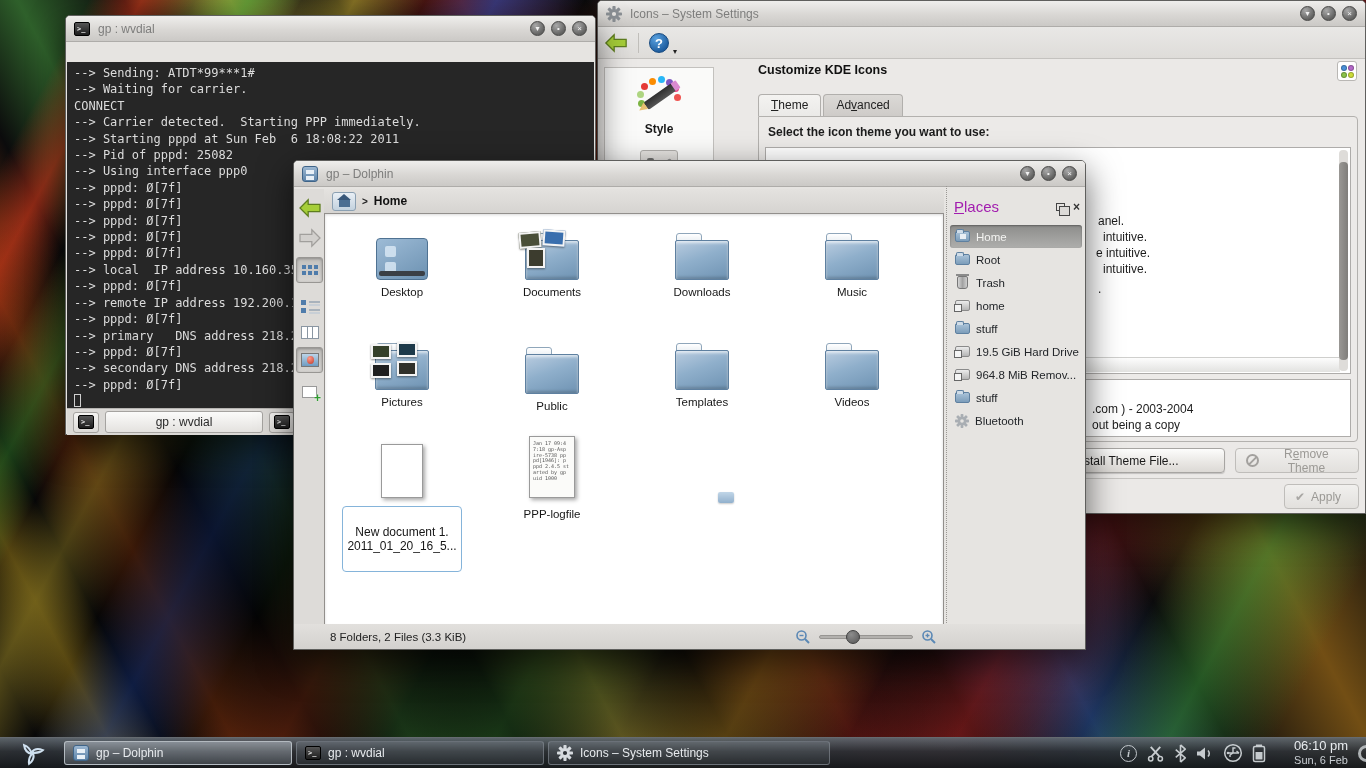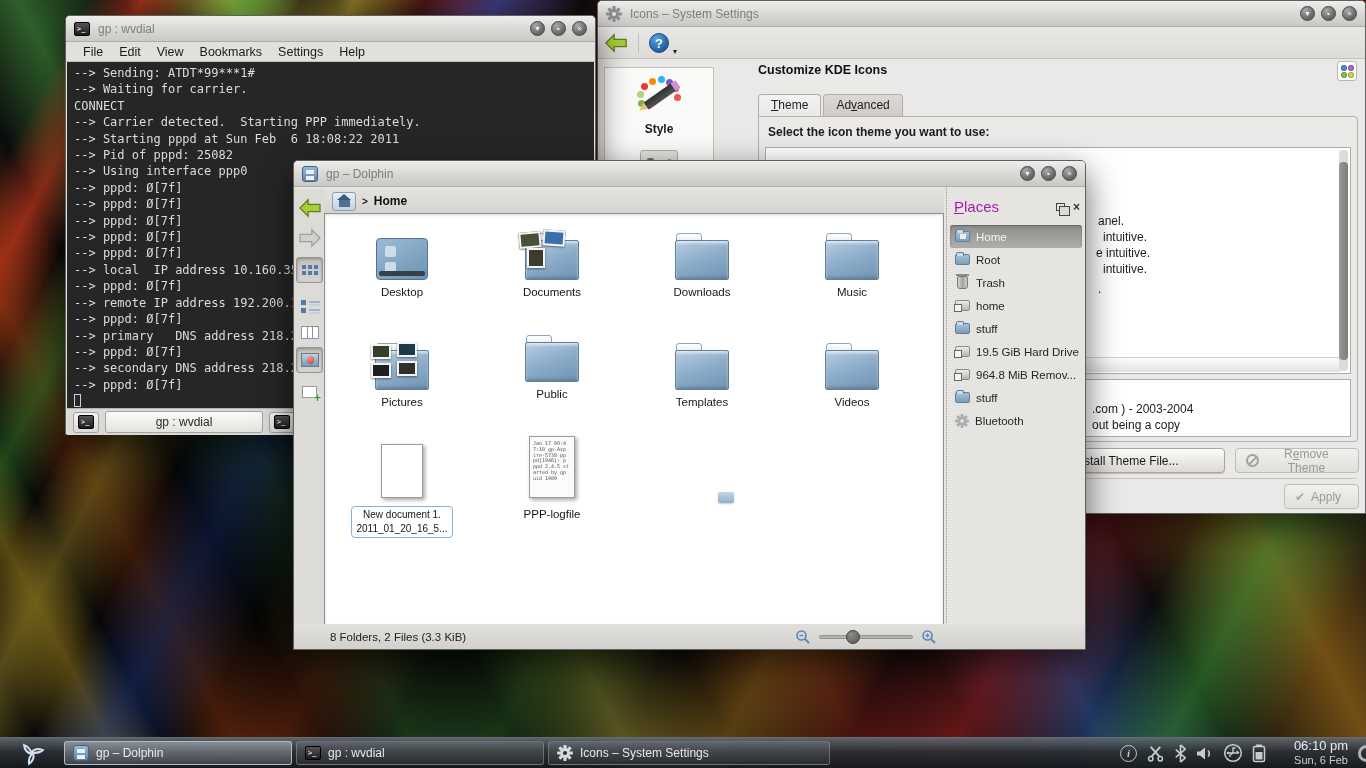--- a/index.html
+++ b/index.html
@@ -160,21 +160,21 @@
   .desktop48::before { content:""; position:absolute; left:8px; top:7px; width:11px; height:11px;
       background:rgba(215,230,243,.85); border-radius:2px; box-shadow:0 16px 0 rgba(215,230,243,.85); }
   .desktop48::after { content:""; position:absolute; left:2px; right:2px; bottom:3px; height:5px;
       background:#3a3f45; border-radius:2px; }
   .photo { position:absolute; width:22px; height:16px; border:2px solid #f4f4f4; box-shadow:0 1px 2px rgba(0,0,0,.45); }
   .page { width:42px; height:54px; background:#fff; border:1px solid #9a9a9a; box-shadow:2px 2px 4px rgba(0,0,0,.35); }
   .page.preview { width:46px; height:62px; padding:4px 3px 0; text-align:left;
       font:5px/5.8px "DejaVu Sans Mono",monospace; color:#555; background:#fbfbf9; overflow:hidden; }
   .page.preview span { display:block; }
   .sel-label { display:inline-block; border:1px solid #85b4da; border-radius:4px; background:#fff;
-      padding:1px 4px; font-size:10px; color:#161616; line-height:14px; }
+      padding:18px 4px; font-size:12px; color:#161616; line-height:14px; }
   #places { position:absolute; left:652px; top:25px; width:139px; bottom:0; border-left:1px dotted #9a9894; padding:2px 3px; }
   #places-title { font-size:15px; color:#a21caf; padding:10px 4px; }
   #places-title::first-letter { text-decoration:underline; }
   .pl-head { display:flex; align-items:center; }
   .float-ic { position:relative; width:9px; height:8px; border:1px solid #444; margin-left:auto; margin-right:8px; }
   .float-ic::before { content:""; position:absolute; left:2px; top:2px; width:9px; height:8px; border:1px solid #444; background:#dcdad7; }
   .pl-close { font:bold 12px/12px "Liberation Sans",sans-serif; color:#333; margin-right:2px; }
   .pl-item { display:flex; align-items:center; gap:6px; height:23px; padding:0 5px; font-size:11.5px; color:#23262a; }
   .pl-item.selected { border-radius:3px; background:linear-gradient(#8d8d8b,#aeaeac); color:#f4f4f2;
       box-shadow:inset 0 1px 2px rgba(0,0,0,.35); }
@@ -316,28 +316,20 @@
   <div class="win" id="konsole">
     <div class="titlebar">
       <span class="ic-konsole"></span>
       <span>gp : wvdial</span>
       <span class="winbtns">
         <span class="winbtn">▾</span>
         <span class="winbtn">•</span>
         <span class="winbtn">×</span>
       </span>
     </div>
-    <div class="menubar">
-      <span>File</span>
-      <span>Edit</span>
-      <span>View</span>
-      <span>Bookmarks</span>
-      <span>Settings</span>
-      <span>Help</span>
-    </div>
     <div id="term">
       <div>--&gt; Sending: ATDT*99***1#</div>
       <div>--&gt; Waiting for carrier.</div>
       <div>CONNECT</div>
       <div>--&gt; Carrier detected.  Starting PPP immediately.</div>
       <div>--&gt; Starting pppd at Sun Feb  6 18:08:22 2011</div>
       <div>--&gt; Pid of pppd: 25082</div>
       <div>--&gt; Using interface ppp0</div>
       <div>--&gt; pppd: Ø[7f]</div>
       <div>--&gt; pppd: Ø[7f]</div>
@@ -442,21 +434,21 @@
         <div class="iconwrap">
             <div class="fold48">
           <div class="photo" style="left:-4px;top:-6px;width:20px;height:15px;background:#35402a;z-index:2"></div>
           <div class="photo" style="left:22px;top:-8px;width:20px;height:15px;background:#1e3a4a;z-index:2"></div>
           <div class="photo" style="left:-4px;top:13px;width:20px;height:15px;background:#1f1f1f;z-index:2"></div>
           <div class="photo" style="left:22px;top:11px;width:20px;height:15px;background:#30302a;z-index:2"></div>
         </div>
           </div>
         <div class="lbl">Pictures</div>
       </div>
-      <div class="cell" style="left:152px;top:110px">
+      <div class="cell" style="left:152px;top:122px">
         <div class="iconwrap">
             <div class="fold48"></div>
           </div>
         <div class="lbl">Public</div>
       </div>
       <div class="cell" style="left:302px;top:118px">
         <div class="iconwrap">
             <div class="fold48"></div>
           </div>
         <div class="lbl">Templates</div>

